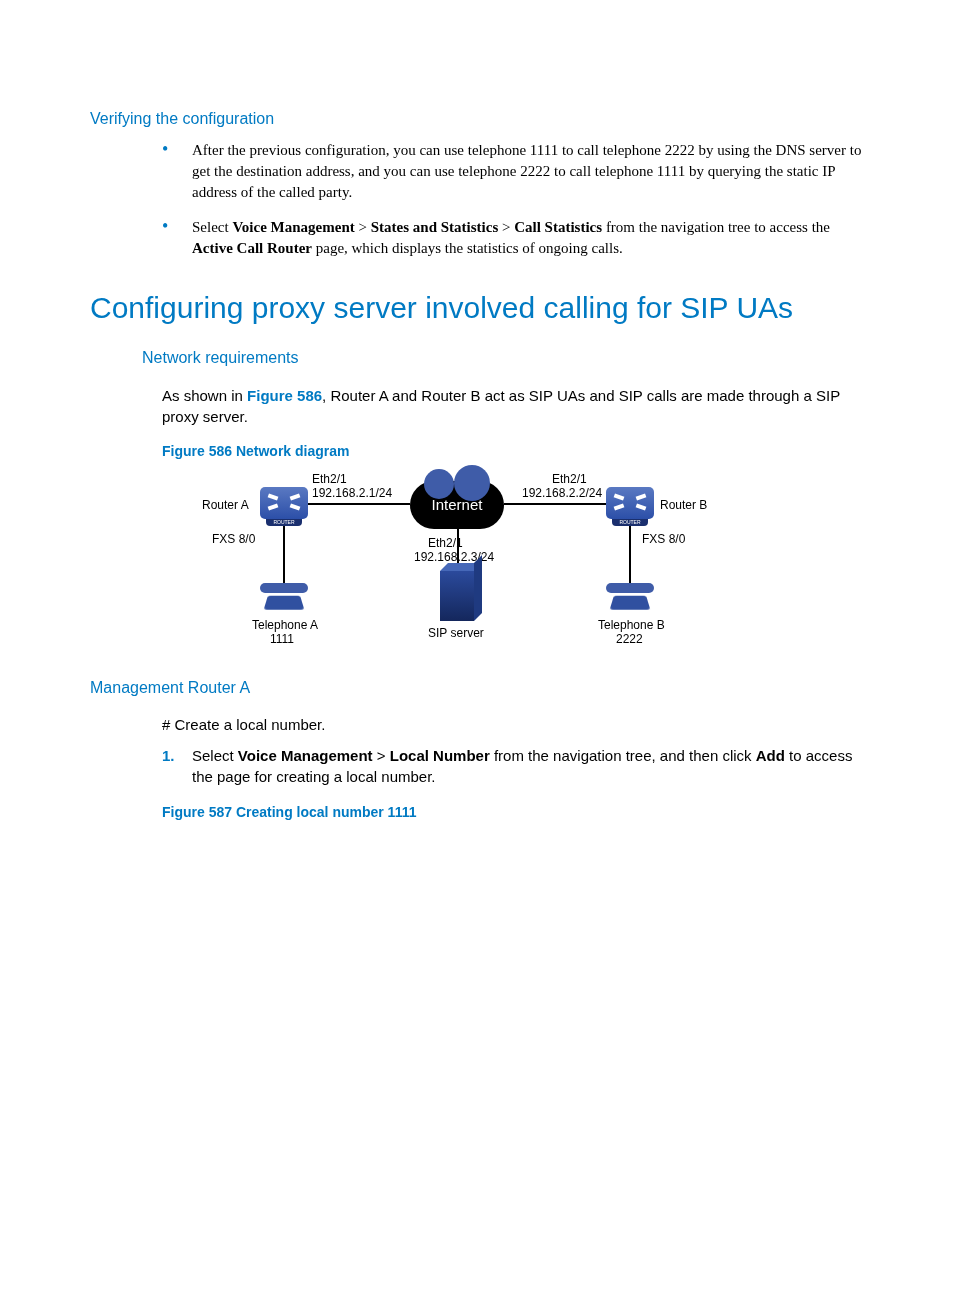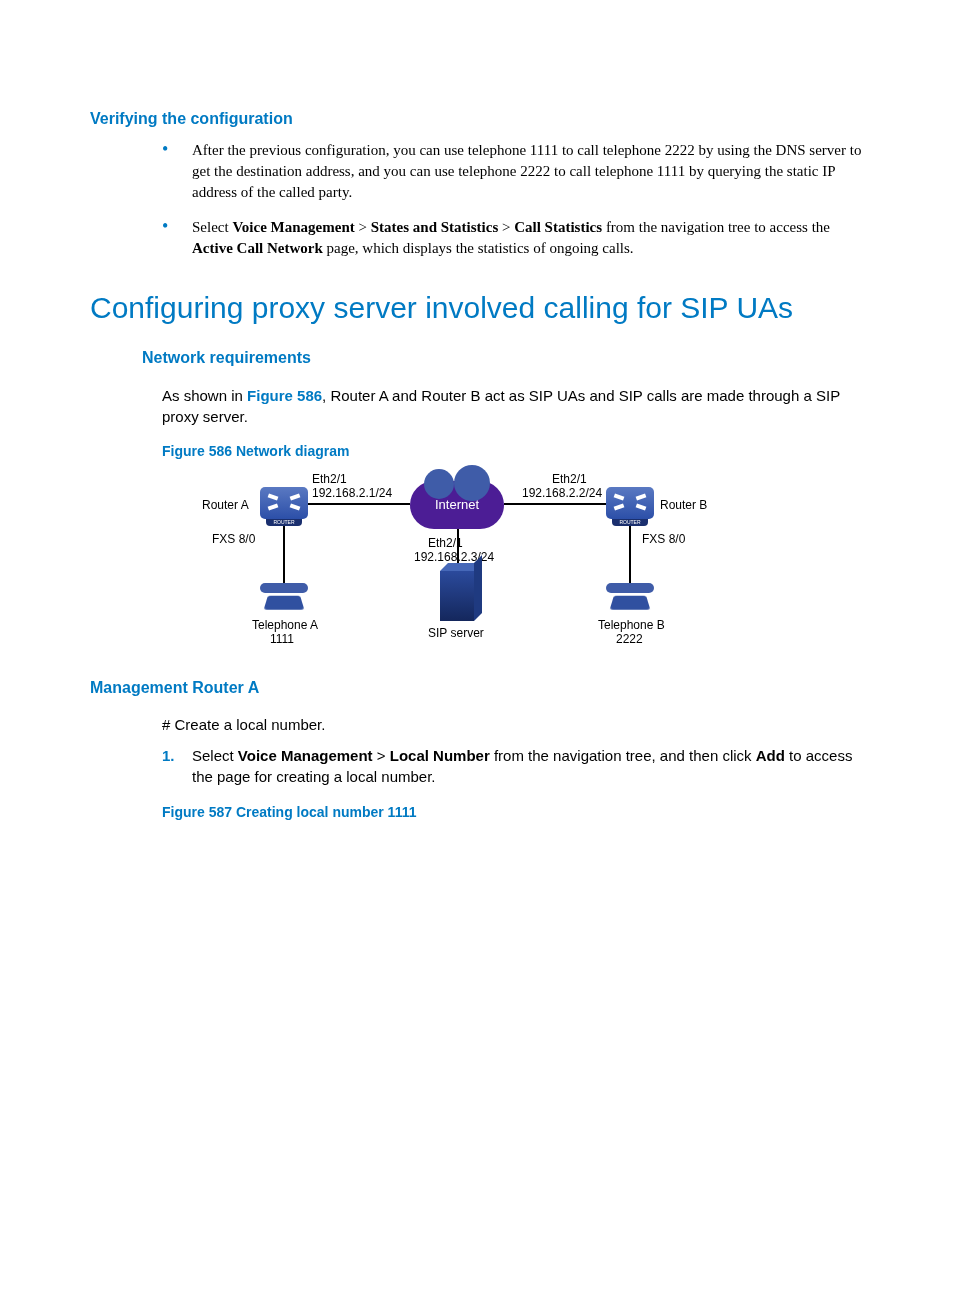--- a/index.html
+++ b/index.html
@@ -7,21 +7,21 @@
     font-size: 15px;
     color: #000;
     margin: 0;
     padding: 90px 90px 60px 90px;
     width: 954px;
     box-sizing: border-box;
     line-height: 1.4;
   }
   .h3 {
     color: #007ac3;
-    font-weight: bold;
+    font-weight: normal;
     font-size: 16px;
     margin: 18px 0 10px 0;
   }
   .h2 {
     color: #007ac3;
     font-weight: 300;
     font-size: 30px;
     margin: 28px 0 14px 0;
   }
   ul.bullets {
@@ -108,26 +108,26 @@
   .router .a2a { left: 8px; transform: rotate(-20deg); }
   .router .a2b { right: 8px; transform: rotate(20deg); }
   .router .base {
     position: absolute; bottom: -7px; left: 6px; right: 6px; height: 7px;
     background: #1a2f6e; border-radius: 0 0 4px 4px;
     font-size: 5px; color: #fff; text-align: center; line-height: 7px;
   }
   .cloud {
     position: absolute;
     width: 94px; height: 48px;
-    background: #4c1d95;
+    background: #000000;
     border-radius: 24px;
     color: #fff;
     text-align: center;
     line-height: 48px;
-    font-size: 13px;
+    font-size: 15px;
   }
   .cloud::before {
     content: "";
     position: absolute;
     width: 30px; height: 30px; background: #3f5ca8; border-radius: 50%;
     top: -12px; left: 14px;
   }
   .cloud::after {
     content: "";
     position: absolute;
@@ -186,21 +186,21 @@
 </head>
 <body>
 
 <div class="h3">Verifying the configuration</div>
 
 <ul class="bullets">
   <li>
     <span>After the previous configuration, you can use telephone 1111 to call telephone 2222 by using the DNS server to get the destination address, and you can use telephone 2222 to call telephone 1111 by querying the static IP address of the called party.</span>
   </li>
   <li>
-    <span>Select </span><b>Voice Management</b><span> &gt; </span><b>States and Statistics</b><span> &gt; </span><b>Call Statistics</b><span> from the navigation tree to access the </span><b>Active Call Network</b><span> page, which displays the statistics of ongoing calls.</span>
+    <span>Select </span><b>Voice Management</b><span> &gt; </span><b>States and Statistics</b><span> &gt; </span><b>Call Statistics</b><span> from the navigation tree to access the </span><b>Active Call Router</b><span> page, which displays the statistics of ongoing calls.</span>
   </li>
 </ul>
 
 <div class="h2">Configuring proxy server involved calling for SIP UAs</div>
 
 <div class="h3" style="margin-left:52px">Network requirements</div>
 
 <p class="body-indent">
   <span>As shown in </span><span class="figref">Figure 586</span><span>, Router A and Router B act as SIP UAs and SIP calls are made through a SIP proxy server.</span>
 </p>

